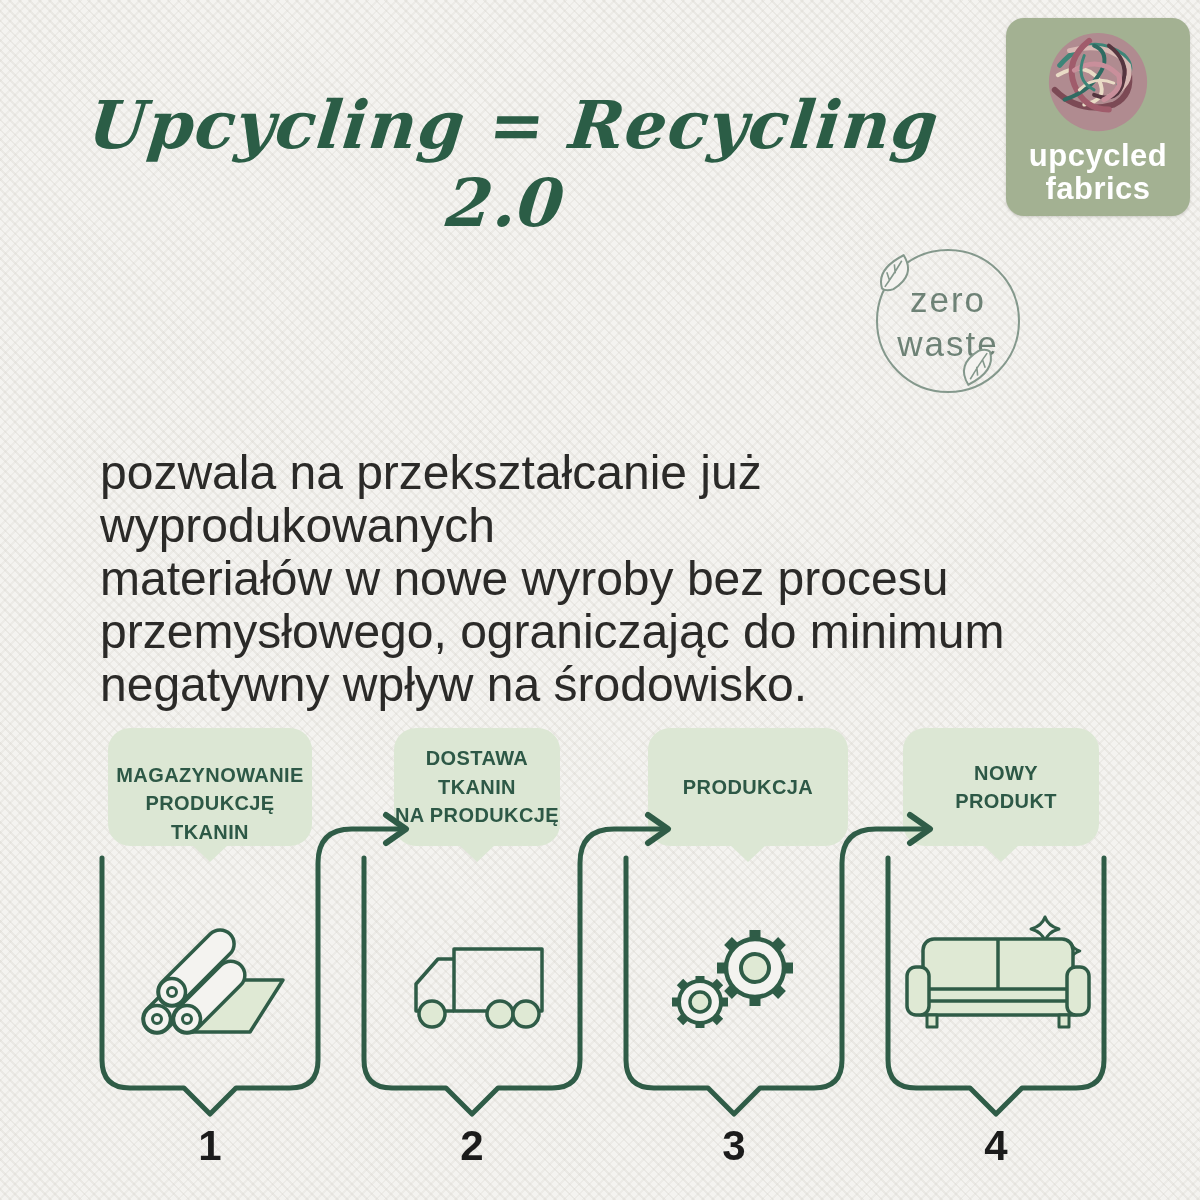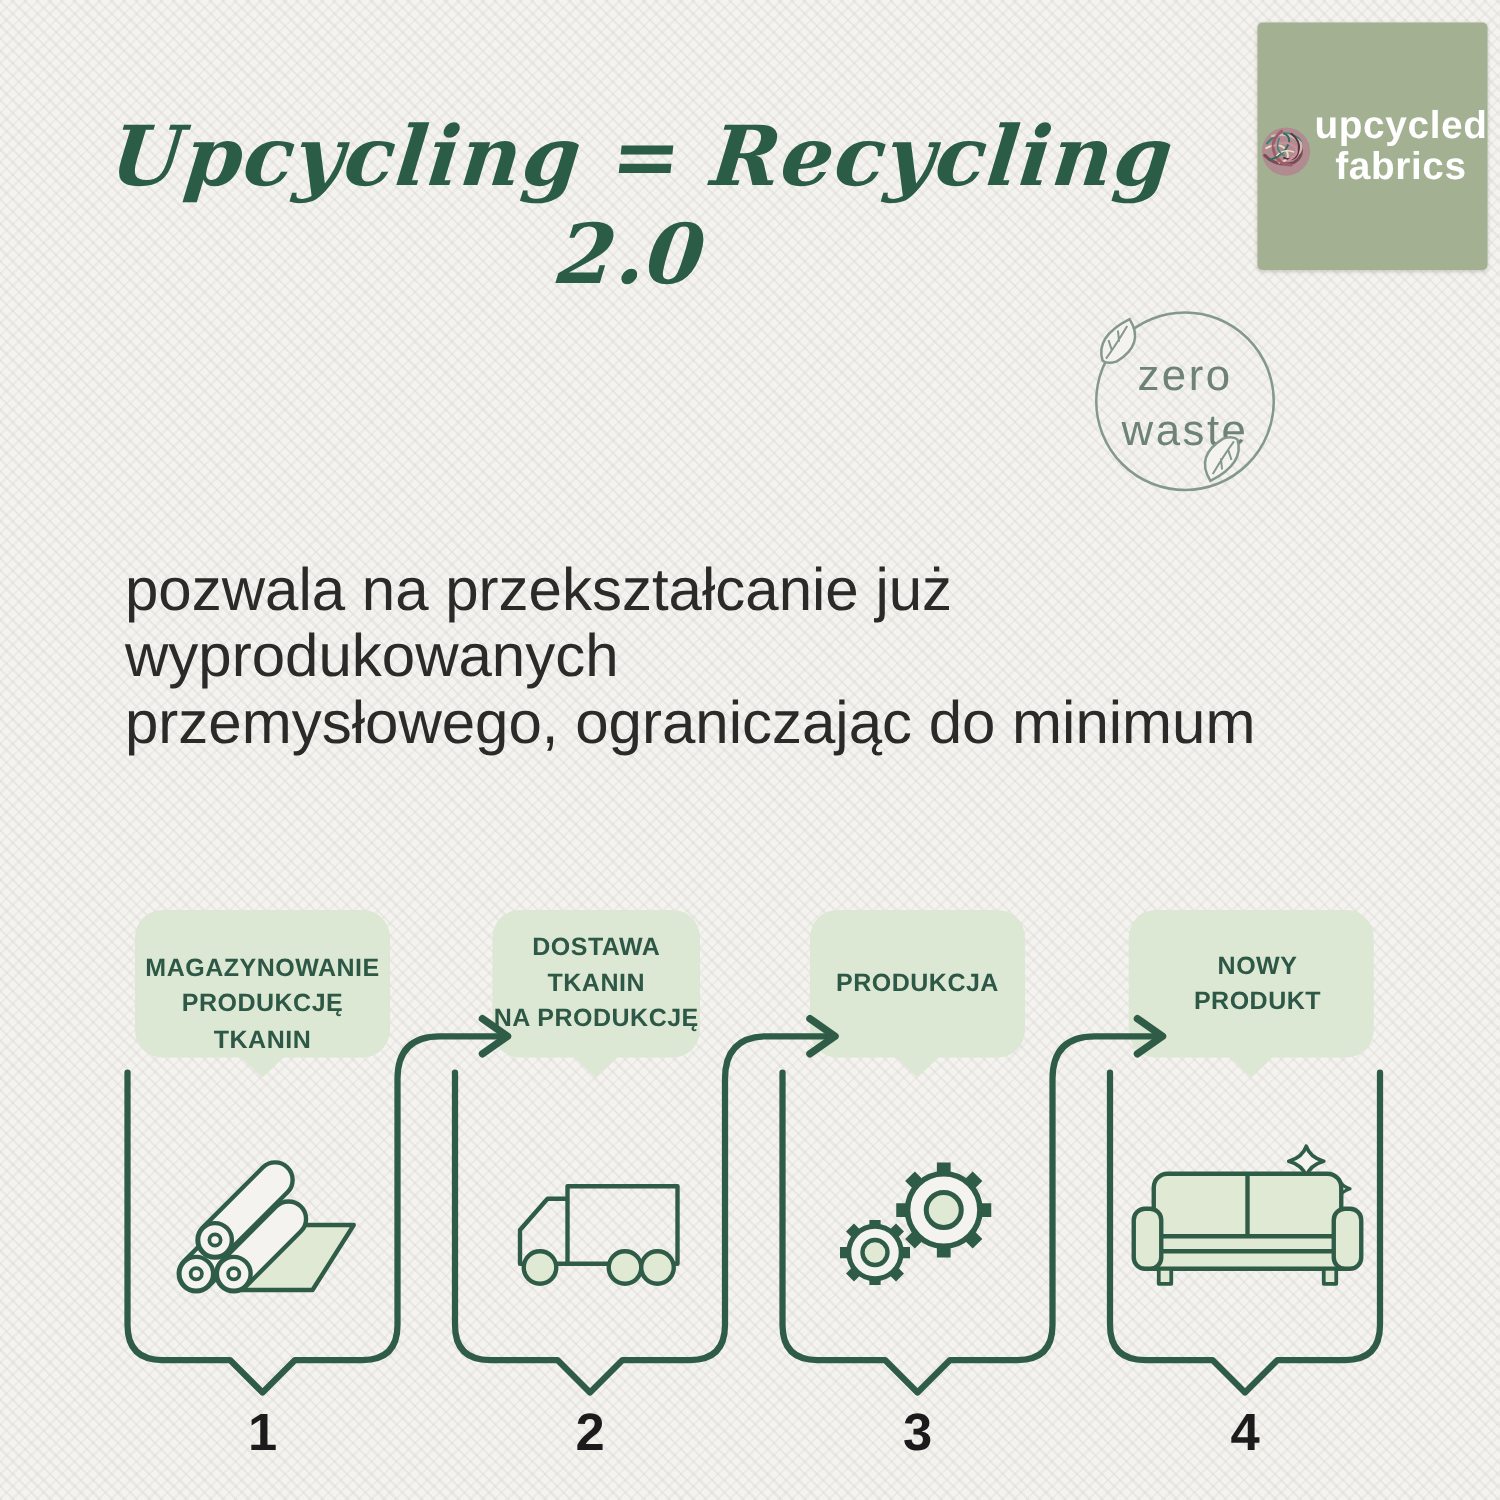--- a/index.html
+++ b/index.html
@@ -10,41 +10,41 @@
       repeating-linear-gradient(45deg, rgba(210,207,199,0.30) 0 2px, rgba(255,255,255,0) 2px 7px),
       repeating-linear-gradient(135deg, rgba(210,207,199,0.22) 0 2px, rgba(255,255,255,0) 2px 7px);}
   .layer{position:absolute;z-index:1;}
 
   
   .script-title{left:50px;top:86px;width:920px;text-align:center;
     font-family:"DejaVu Serif",serif;font-style:italic;font-weight:bold;
     font-size:66px;color:#2b5d46;transform:skewX(-6deg);letter-spacing:1px;}
 
   
-  .logo{left:1006px;top:18px;width:184px;height:198px;background:#a3b192;border-radius:4px;
-    display:flex;flex-direction:row;align-items:center;box-shadow:0 1px 3px rgba(90,90,80,.25);}
+  .logo{left:1006px;top:18px;width:184px;height:198px;background:#a3b192;border-radius:18px;
+    display:flex;flex-direction:column;align-items:center;box-shadow:0 1px 3px rgba(90,90,80,.25);}
   .logo svg{margin-top:10px;}
   .logo-text{color:#ffffff;font-weight:bold;font-size:31px;line-height:1.06;text-align:center;letter-spacing:.5px;}
 
   
   .badge{left:862px;top:244px;width:172px;height:160px;}
 
   
   .heading{left:100px;top:300px;font-size:94px;font-weight:bold;color:#1c4a2e;letter-spacing:-2px;}
   .bodytext{left:100px;top:446px;width:1030px;font-size:48px;line-height:53px;color:#2b2a28;}
 
   
   .bubble{position:absolute;z-index:1;height:118px;background:#dce7d4;border-radius:22px;
     display:flex;flex-direction:column;justify-content:center;align-items:center;
     color:#2d5846;font-weight:bold;font-size:20px;line-height:1.42;letter-spacing:.4px;text-align:center;}
   .bubble::after{content:"";position:absolute;left:50%;bottom:-16px;transform:translateX(-50%);
     border-left:18px solid transparent;border-right:18px solid transparent;border-top:17px solid #dce7d4;}
   .b1{left:108px;top:728px;width:204px;justify-content:flex-end;}
   .b2{left:394px;top:728px;width:166px;}
-  .b3{left:648px;top:728px;width:172px;}
+  .b3{left:648px;top:728px;width:200px;}
   .b4{left:903px;top:728px;width:186px;padding-left:10px;}
 
   .flow-svg{position:absolute;left:0;top:700px;z-index:2;pointer-events:none;}
 
   .stepnum{position:absolute;z-index:3;top:1122px;width:60px;text-align:center;
     font-size:42px;font-weight:bold;color:#1b1b1b;}
   .n1{left:180px;} .n2{left:442px;} .n3{left:704px;} .n4{left:966px;}
 </style>
 </head>
 <body>
@@ -89,21 +89,23 @@
       <path d="M 4 14 Q 14 5 26 -8 M 10 9 L 9 0 M 17 3 L 18 -6" fill="none" stroke="#84988c" stroke-width="1.6"></path>
     </g>
     <g transform="translate(132,122) rotate(168)">
       <path d="M 1 15 Q -1 -5 29 -13 Q 37 9 12 18 Q 4 19 1 15 Z" fill="#f4f3f0" stroke="#84988c" stroke-width="2"></path>
       <path d="M 4 14 Q 14 5 26 -8 M 10 9 L 9 0 M 17 3 L 18 -6" fill="none" stroke="#84988c" stroke-width="1.6"></path>
     </g>
   </svg>
 
   <div class="layer bodytext">
     <div>pozwala na przekształcanie już wyprodukowanych</div>
+    <div>materiałów w nowe wyroby bez procesu</div>
     <div>przemysłowego, ograniczając do minimum</div>
+    <div>negatywny wpływ na środowisko.</div>
   </div>
 
   <div class="bubble b1">
     <span>MAGAZYNOWANIE</span>
     <span>PRODUKCJĘ</span>
     <span>TKANIN</span>
   </div>
   <div class="bubble b2">
     <span>DOSTAWA</span>
     <span>TKANIN</span>

